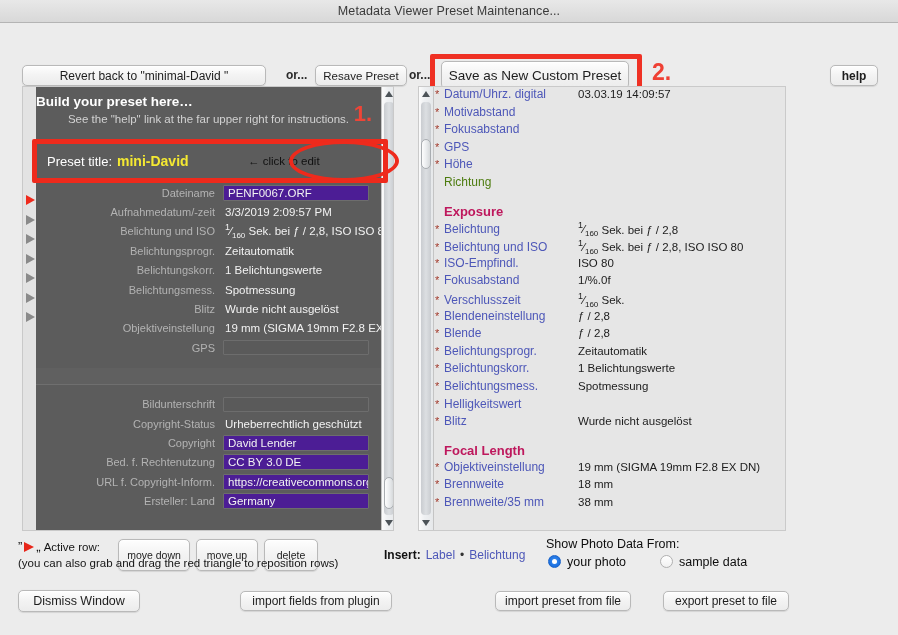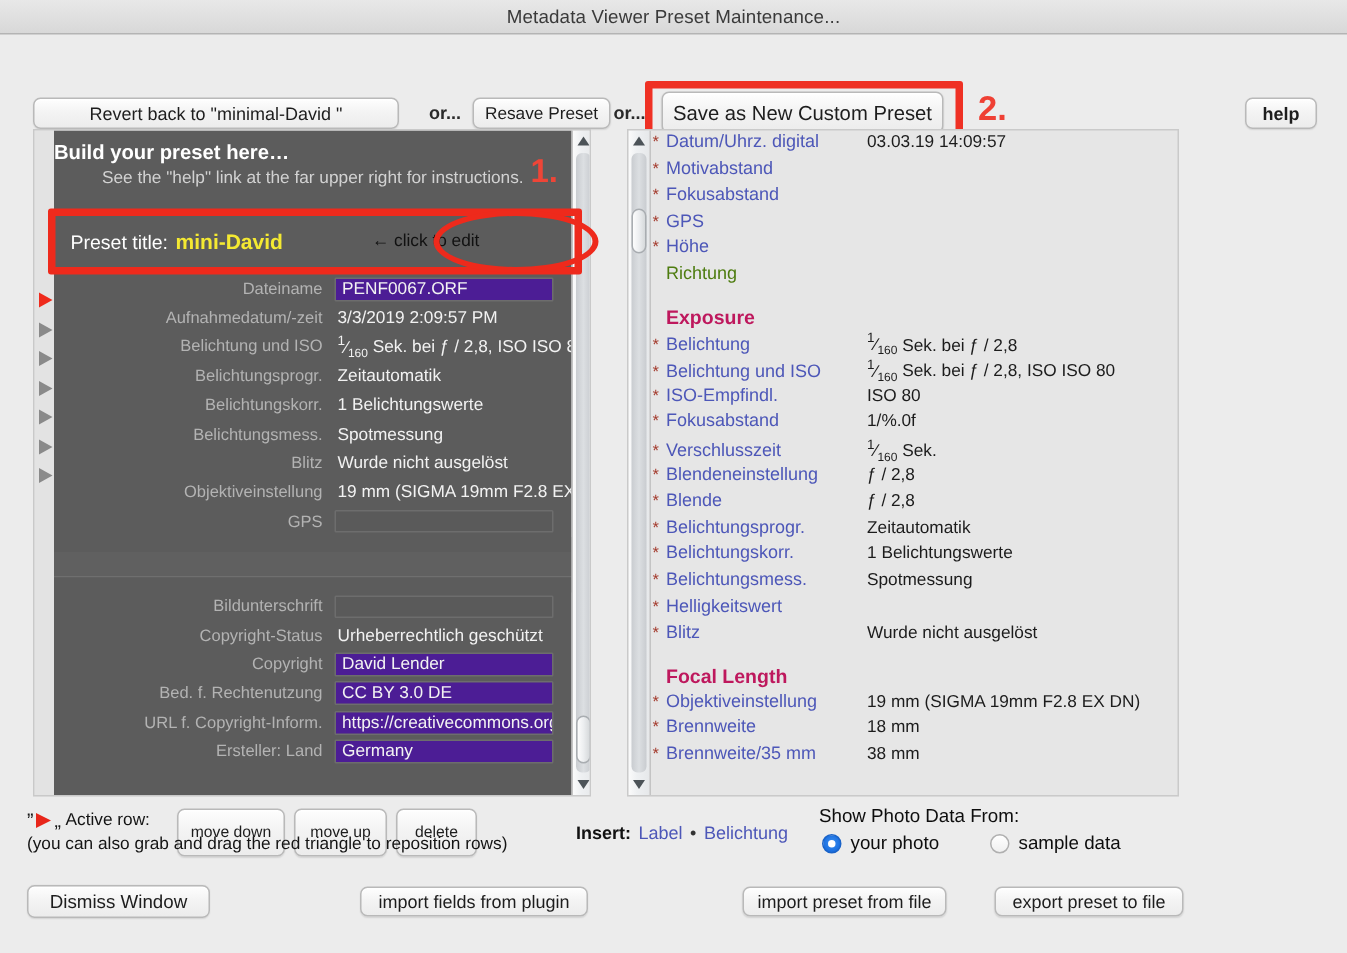--- a/index.html
+++ b/index.html
@@ -234,21 +234,21 @@
 
   #insert-line {
     position: absolute; left: 384px; top: 548px;
     font-size: 12px; color: #111; display: flex; align-items: baseline;
   }
   #insert-line .ins-lbl { font-weight: bold; margin-right: 5px; }
   #insert-line a { color: #4d57b8; text-decoration: none; cursor: default; }
   #insert-line .dot { margin: 0 5px; color: #333; }
 
   #show-from-lbl { position: absolute; left: 546px; top: 537px; font-size: 12.5px; color: #0d0d0d; }
-  .radio-wrap { position: absolute; display: flex; align-items: flex-end; font-size: 12.5px; color: #0d0d0d; }
+  .radio-wrap { position: absolute; display: flex; align-items: flex-start; font-size: 12.5px; color: #0d0d0d; }
   #radio-photo { left: 548px; top: 555px; }
   #radio-sample { left: 660px; top: 555px; }
   .radio {
     width: 13px; height: 13px; border-radius: 50%;
     border: 1px solid #b0b0b0;
     background: linear-gradient(180deg,#ffffff 0%, #f0f0f0 100%);
     margin-right: 6px; box-sizing: border-box;
     display: flex; align-items: center; justify-content: center;
     flex: none;
   }

